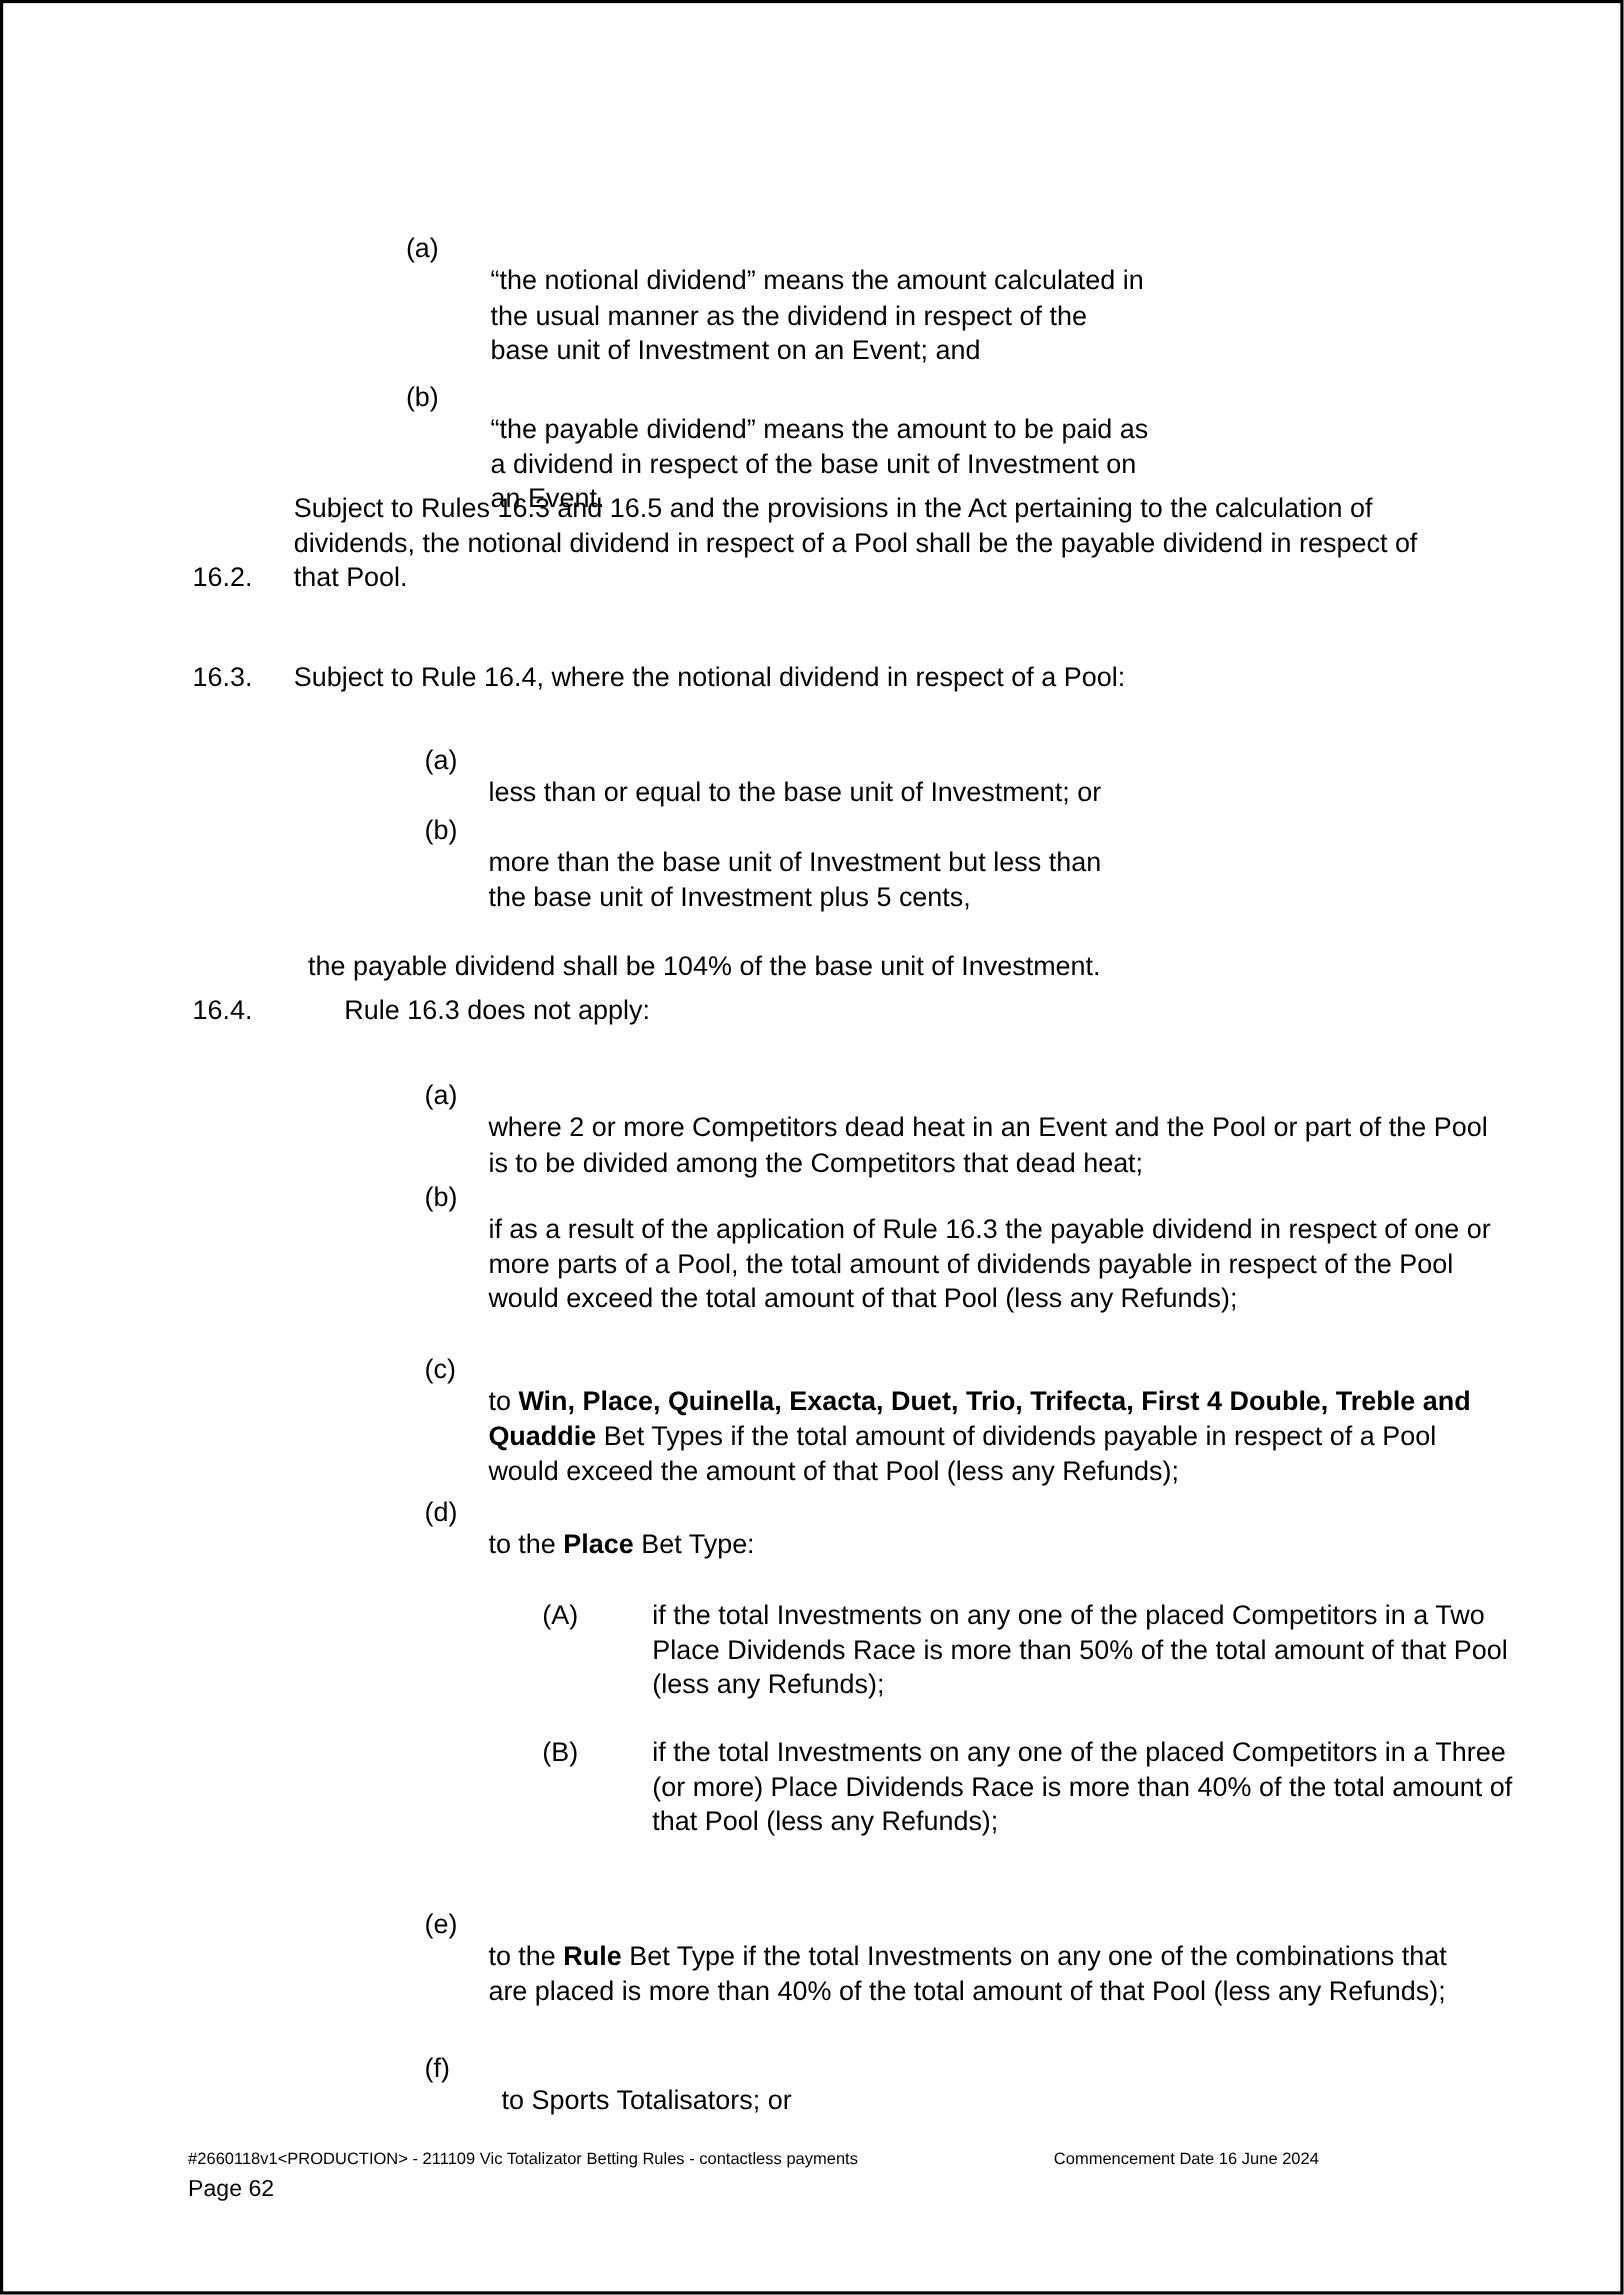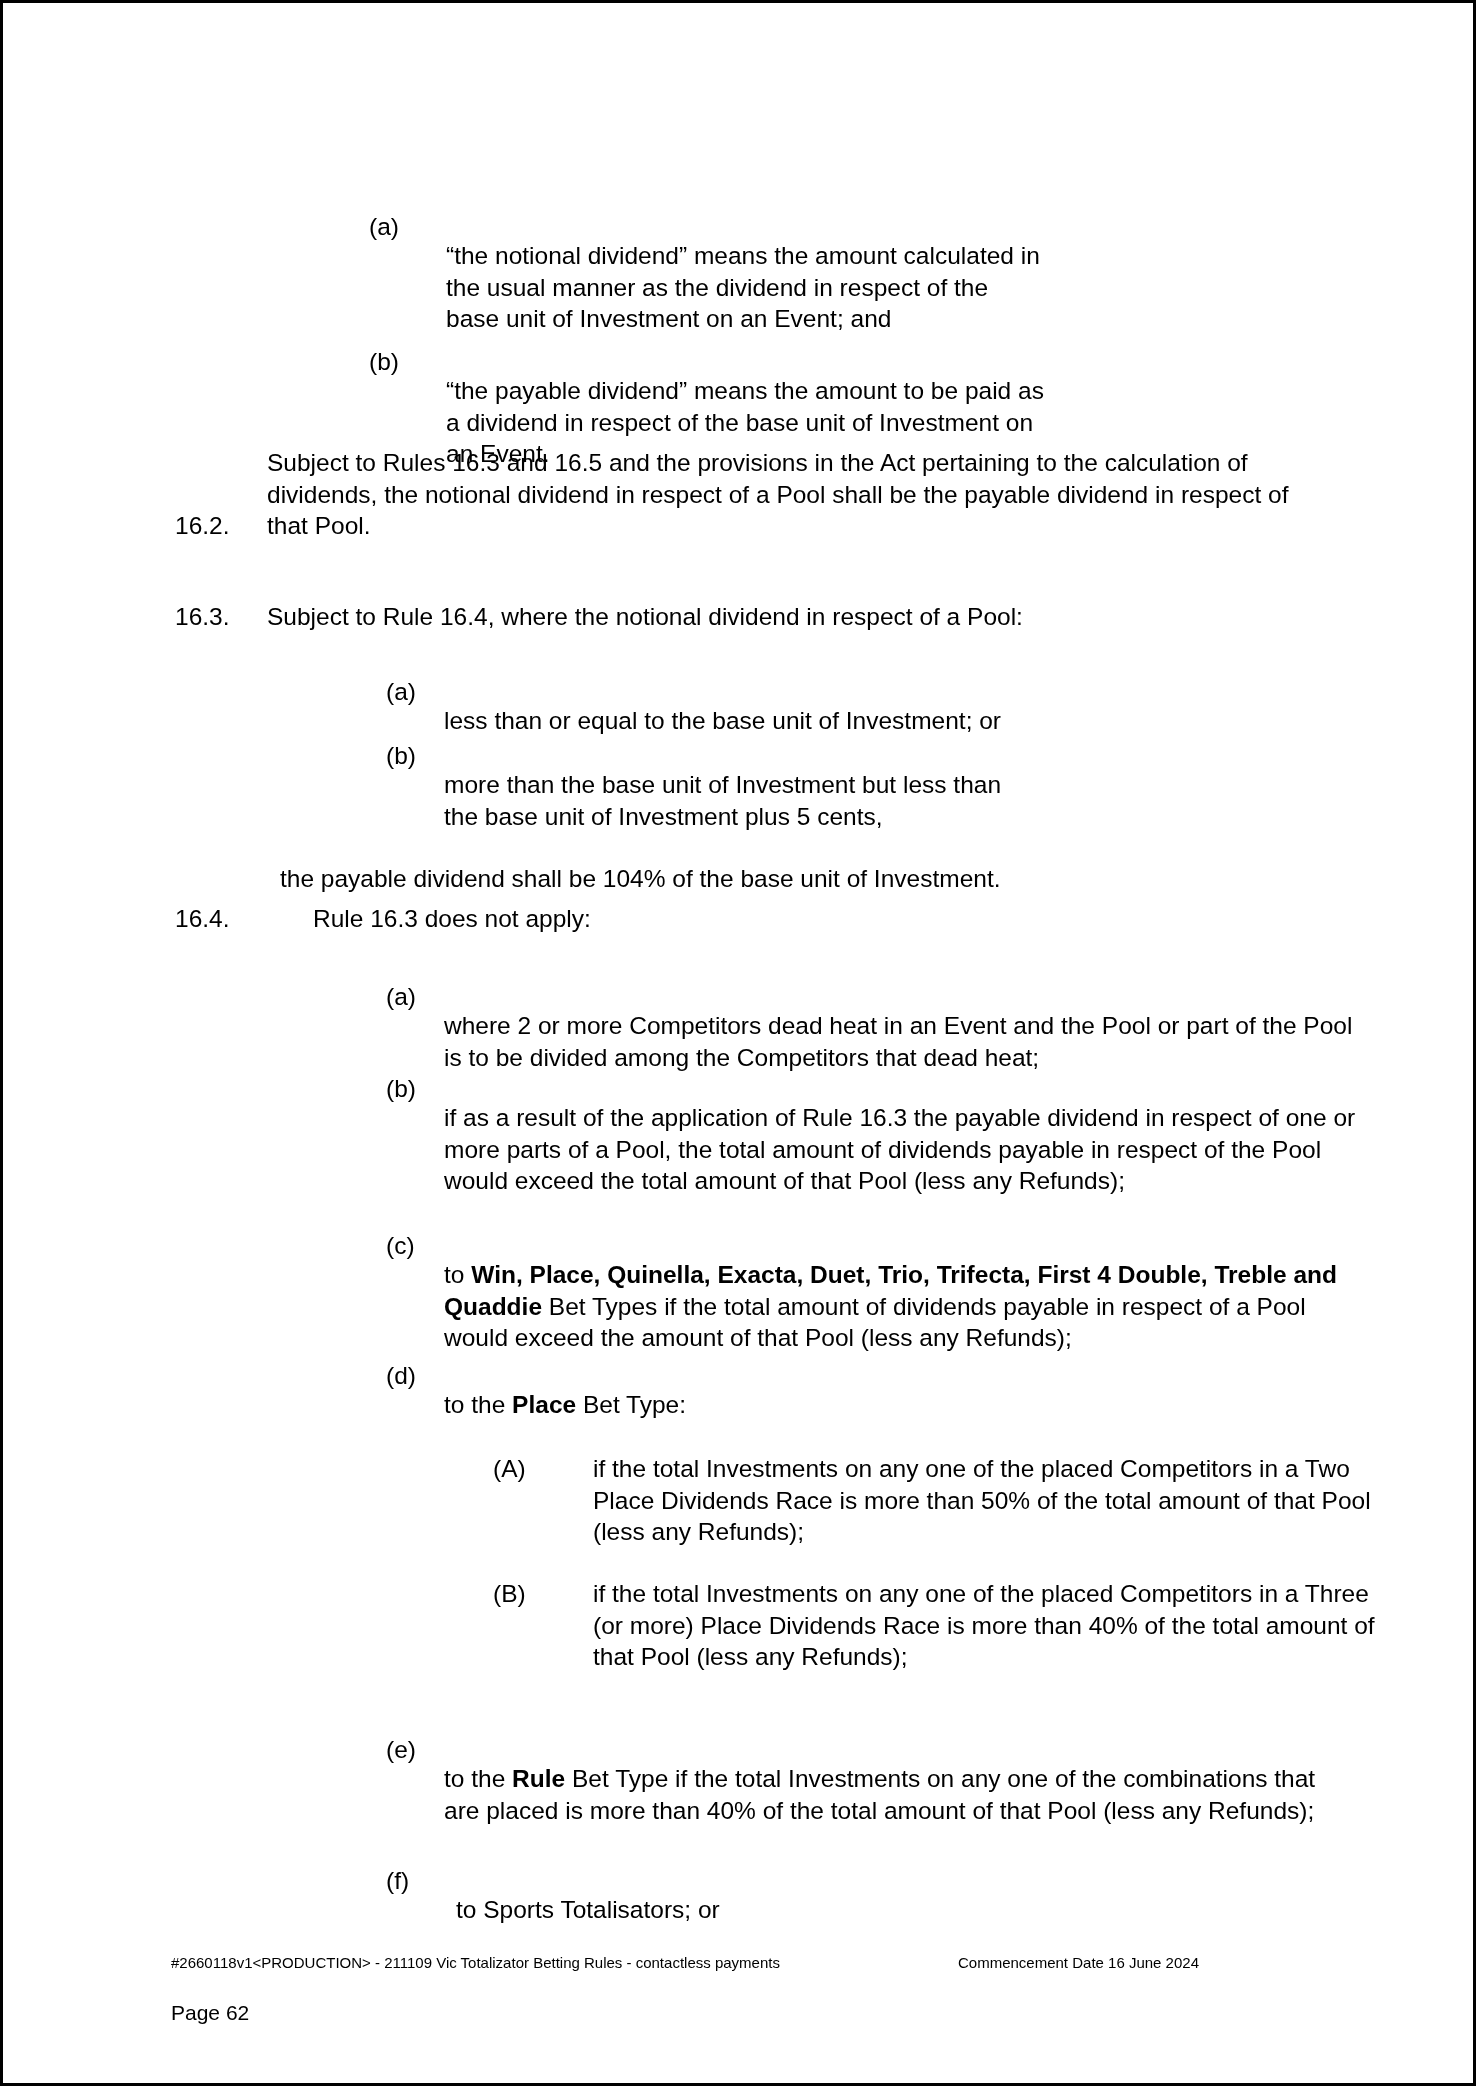--- a/index.html
+++ b/index.html
@@ -188,18 +188,18 @@
       </div>
 
       <div class="hang" style="left:383px; top:1862px; width:890px; padding-left:70px;">
         <span class="marker">(f)</span>
         <span class="txt">to Sports Totalisators; or</span>
       </div>
 
       <div style="position: absolute; left: 0px; top: 1950px; width: 1476px; height: 100px;">
         <div class="footer-row footer-left" style="position:absolute;">#2660118v1&lt;PRODUCTION&gt; - 211109 Vic Totalizator Betting Rules - contactless payments</div>
         <div class="footer-row footer-right" style="position:absolute;">Commencement Date 16 June 2024</div>
-        <div class="footer-row footer-page" style="position:absolute;margin-top:23px;">Page 62</div>
+        <div class="footer-row footer-page" style="position:absolute;">Page 62</div>
       </div>
 
     </div>
   </div>
 </div>
 
 </body></html>

